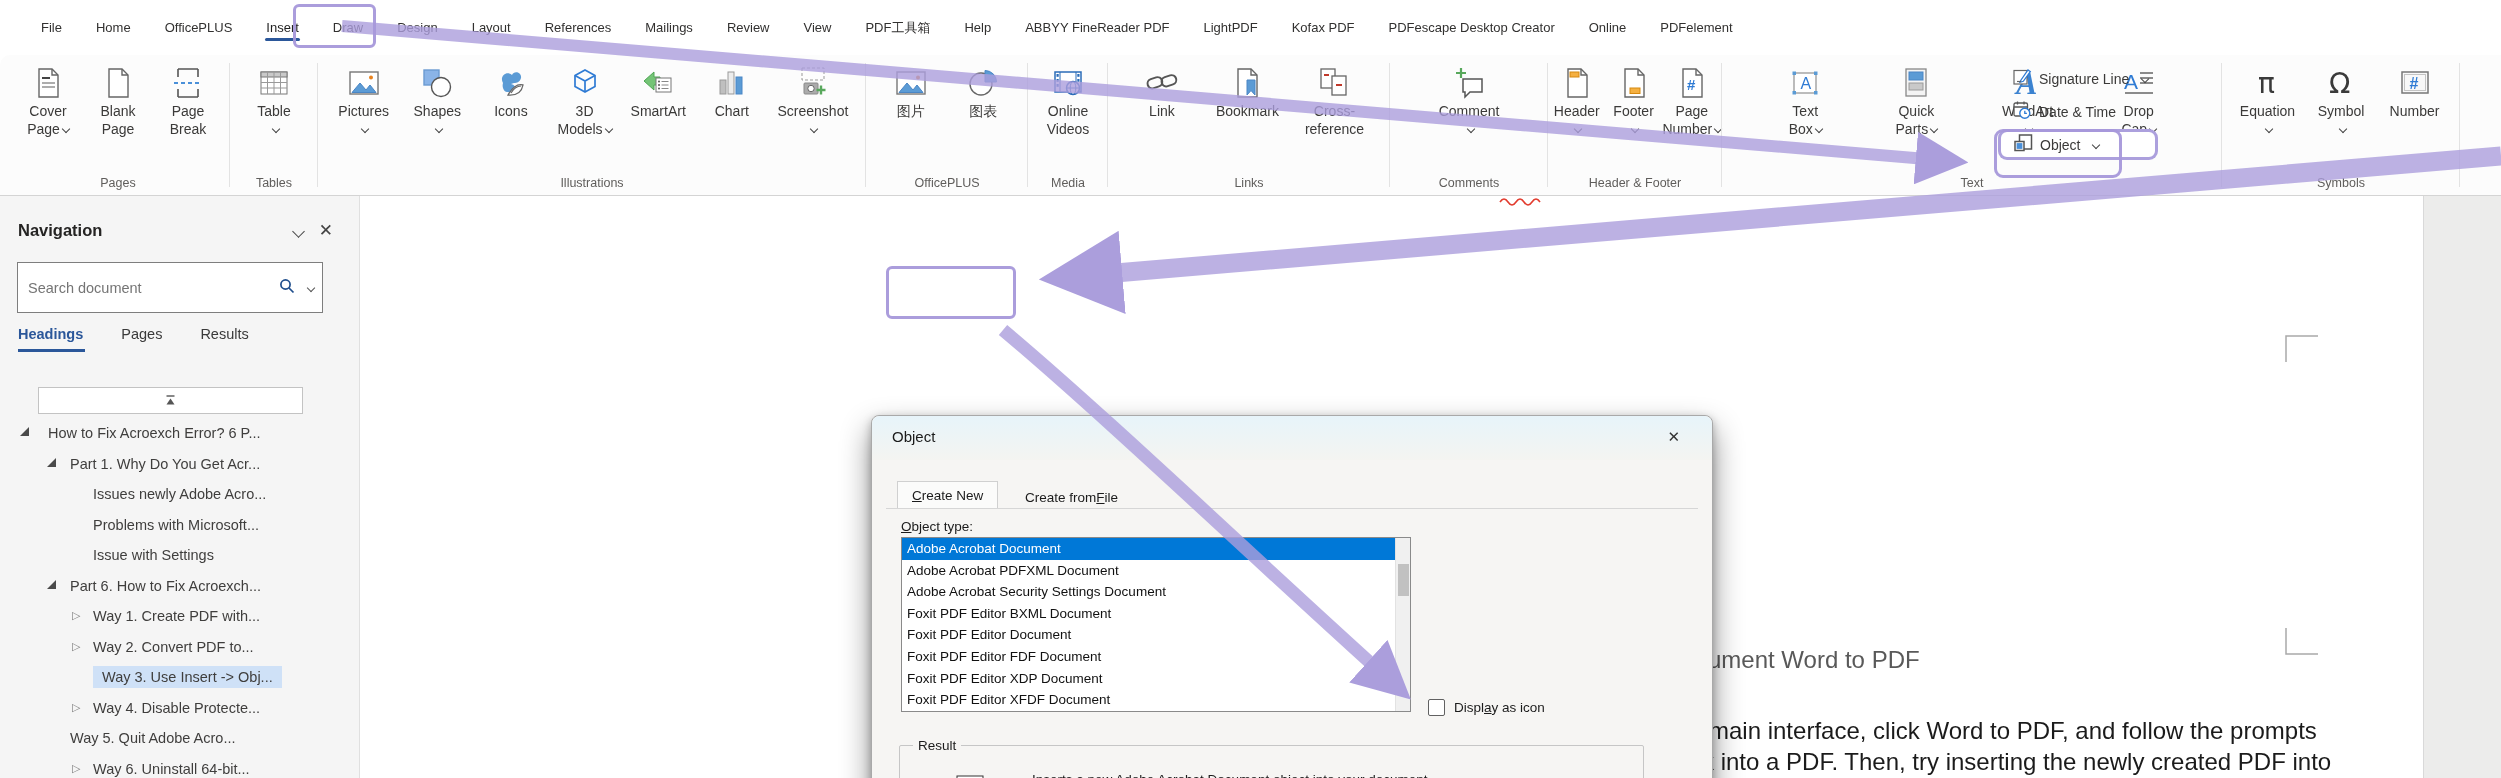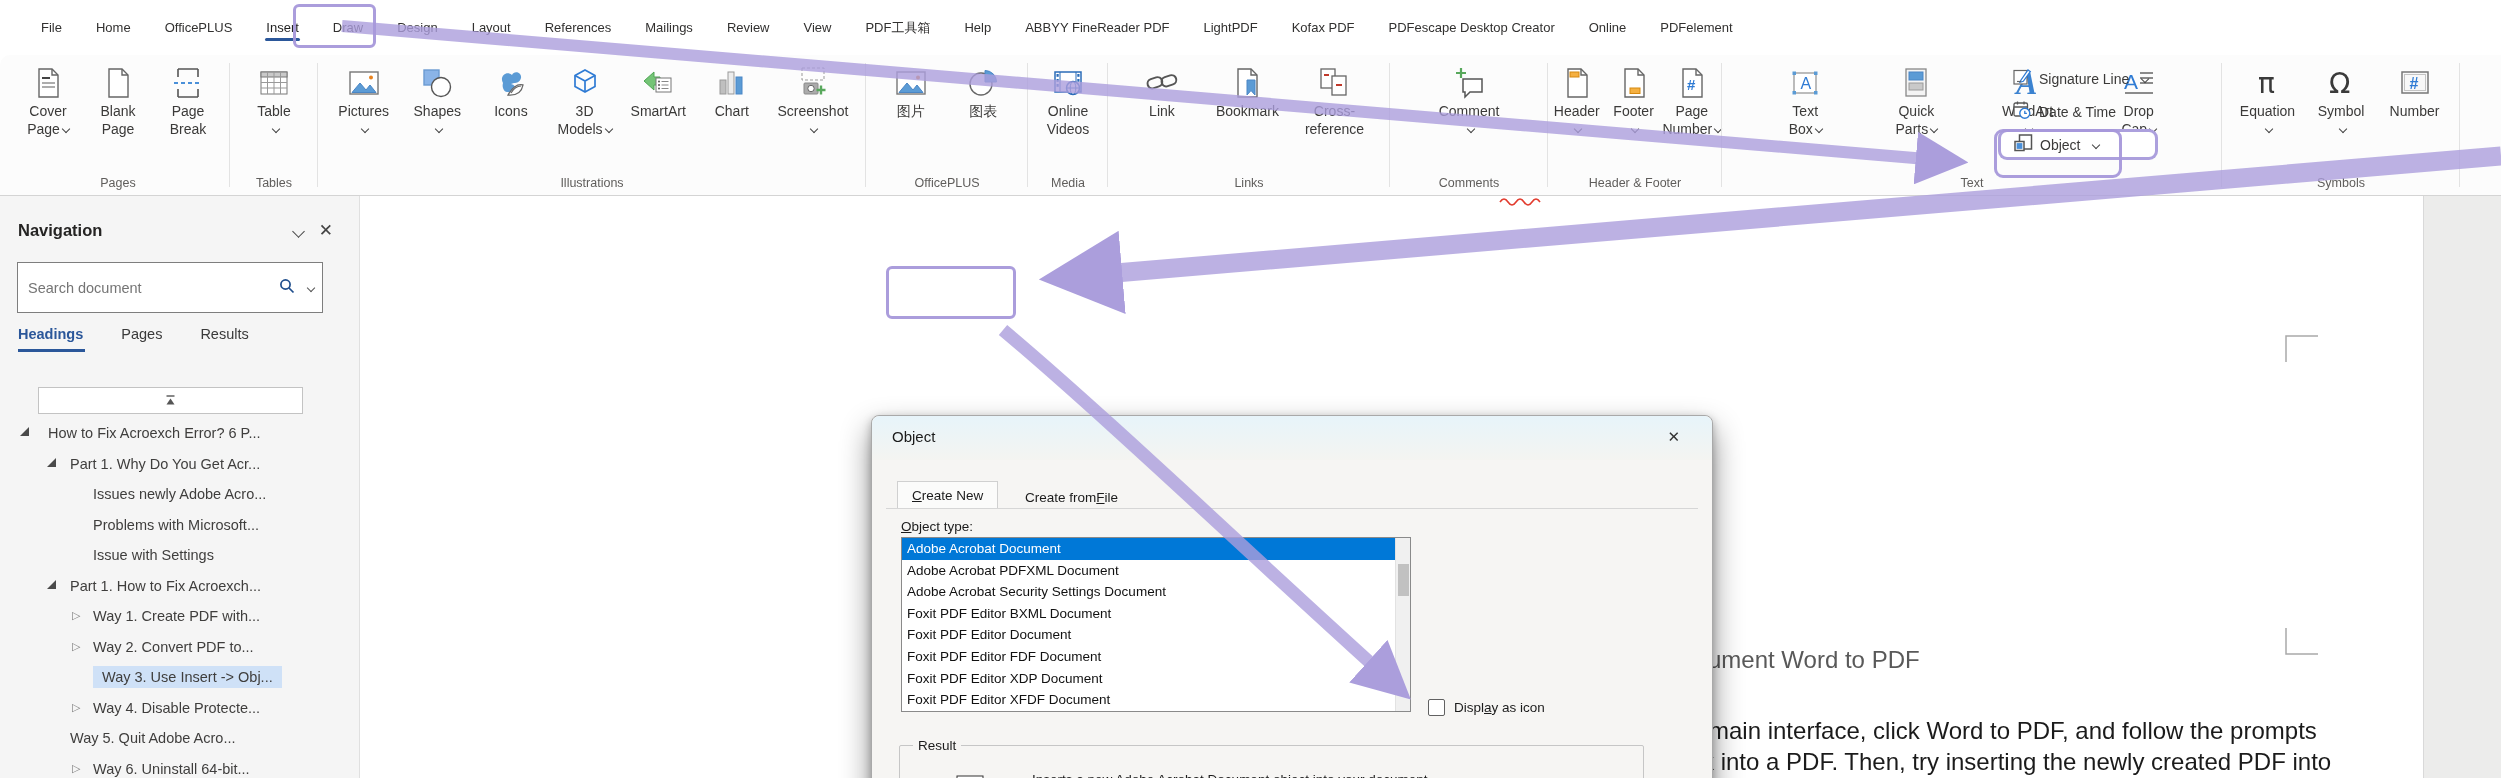--- a/index.html
+++ b/index.html
@@ -572,21 +572,21 @@
           <span class="tree-label" style="margin-left: 93px;">Issues newly Adobe Acro...</span>
         </div>
         <div class="tree-row">
           <span class="tree-label" style="margin-left: 93px;">Problems with Microsoft...</span>
         </div>
         <div class="tree-row">
           <span class="tree-label" style="margin-left: 93px;">Issue with Settings</span>
         </div>
         <div class="tree-row">
           <span class="tree-marker tm-exp" style="left: 47px;"></span>
-          <span class="tree-label" style="margin-left: 70px;">Part 1. How to Fix Acroexch...</span>
+          <span class="tree-label" style="margin-left: 70px;">Part 6. How to Fix Acroexch...</span>
         </div>
         <div class="tree-row">
           <span class="tree-marker tm-col" style="left: 72px;">▷</span>
           <span class="tree-label" style="margin-left: 93px;">Way 1. Create PDF with...</span>
         </div>
         <div class="tree-row">
           <span class="tree-marker tm-col" style="left: 72px;">▷</span>
           <span class="tree-label" style="margin-left: 93px;">Way 2. Convert PDF to...</span>
         </div>
         <div class="tree-row selected">

